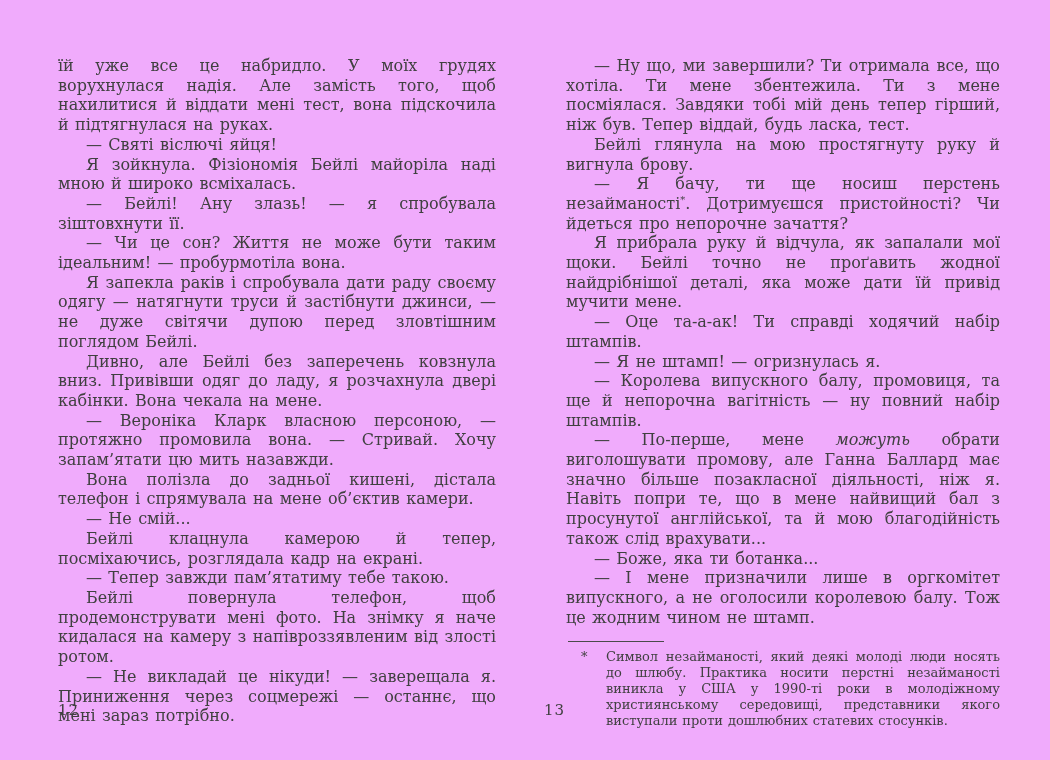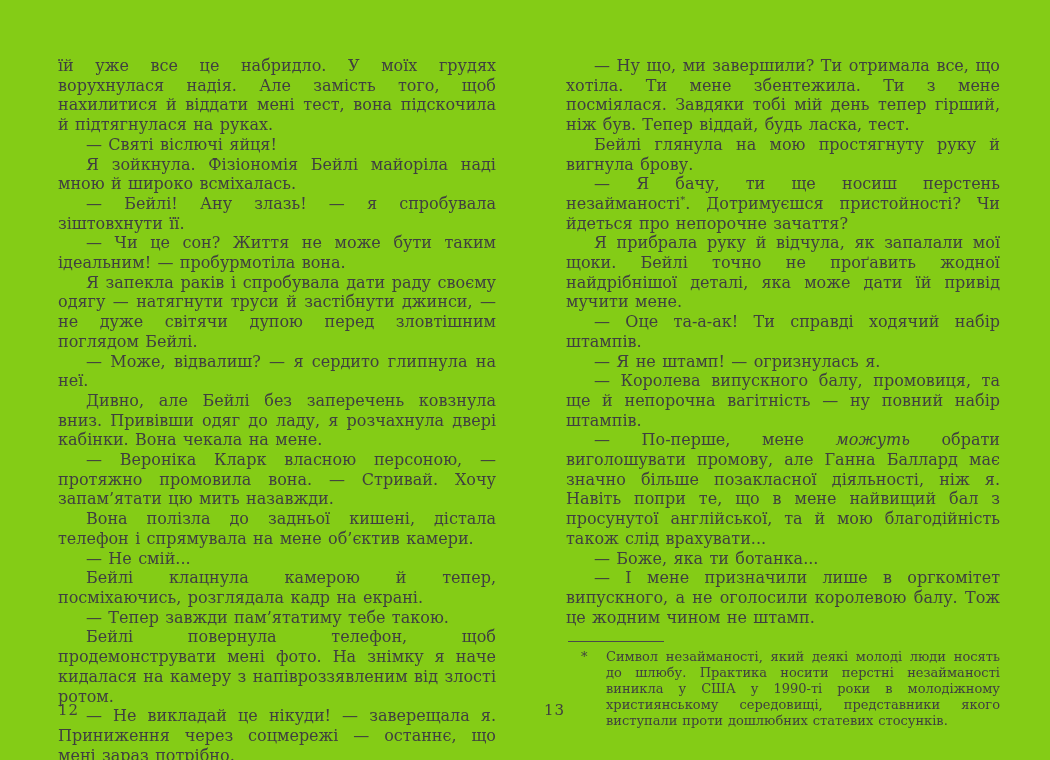--- a/index.html
+++ b/index.html
@@ -11,21 +11,21 @@
     height: 760px;
     background: #ffffff;
     font-family: "DejaVu Serif", "Liberation Serif", serif;
     color: #404040;
     position: relative;
     overflow: hidden;
   }
   .book-spread {
     position: absolute;
     inset: 0;
-    background: #84cc16;
+    background: #f0abfc;
   }
   .page-text {
     position: absolute;
     top: 56px;
   }
   .page-text.left {
     left: 58px;
     width: 438px;
   }
   .page-text.right {
@@ -94,21 +94,20 @@
 
 <div class="book-spread">
 
   <div class="page-text left">
       <p class="para noindent"><span>їй уже все це набридло. У моїх грудях ворухнулася надія. Але замість того, щоб нахилитися й віддати мені тест, вона підскочила й підтягнулася на руках.</span></p>
       <p class="para"><span>— Святі віслючі яйця!</span></p>
       <p class="para"><span>Я зойкнула. Фізіономія Бейлі майоріла наді мною й широко всміхалась.</span></p>
       <p class="para"><span>— Бейлі! Ану злазь! — я спробувала зіштовхнути її.</span></p>
       <p class="para"><span>— Чи це сон? Життя не може бути таким ідеальним! — пробурмотіла вона.</span></p>
       <p class="para"><span>Я запекла раків і спробувала дати раду своєму одягу — натягнути труси й застібнути джинси, — не дуже світячи дупою перед зловтішним поглядом Бейлі.</span></p>
-      <p class="para"><span>— Може, відвалиш? — я сердито глипнула на неї.</span></p>
       <p class="para"><span>Дивно, але Бейлі без заперечень ковзнула вниз. Привівши одяг до ладу, я розчахнула двері кабінки. Вона чекала на мене.</span></p>
       <p class="para"><span>— Вероніка Кларк власною персоною, — протяжно промовила вона. — Стривай. Хочу запам’ятати цю мить назавжди.</span></p>
       <p class="para"><span>Вона полізла до задньої кишені, дістала телефон і спрямувала на мене об’єктив камери.</span></p>
       <p class="para"><span>— Не смій...</span></p>
       <p class="para"><span>Бейлі клацнула камерою й тепер, посміхаючись, розглядала кадр на екрані.</span></p>
       <p class="para"><span>— Тепер завжди пам’ятатиму тебе такою.</span></p>
       <p class="para"><span>Бейлі повернула телефон, щоб продемонструвати мені фото. На знімку я наче кидалася на камеру з напівроззявленим від злості ротом.</span></p>
       <p class="para"><span>— Не викладай це нікуди! — заверещала я. Приниження через соцмережі — останнє, що мені зараз потрібно.</span></p>
     </div>
 

